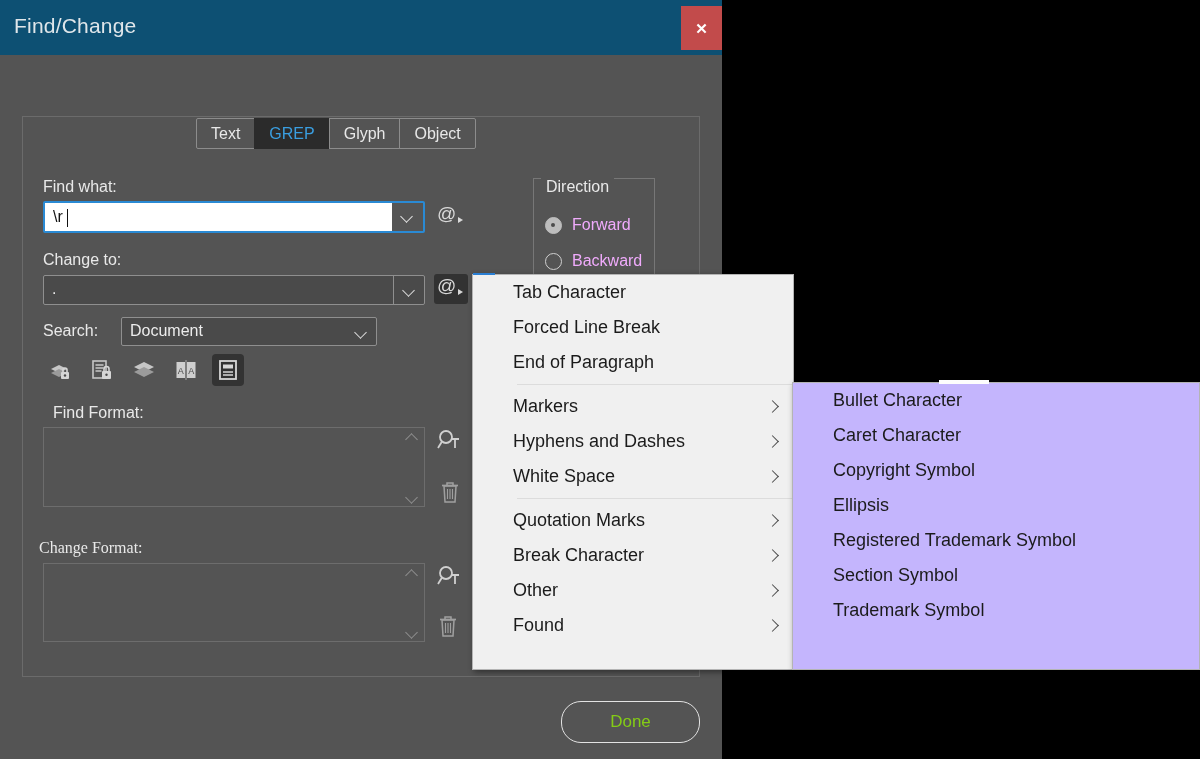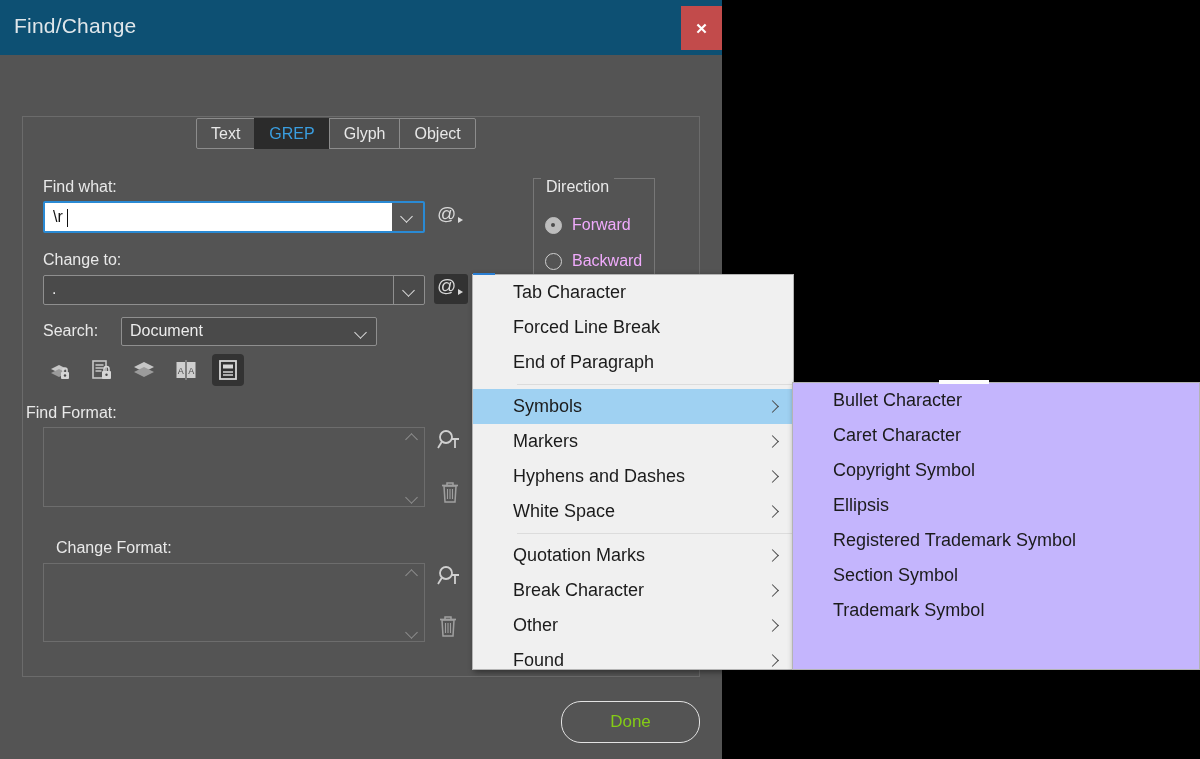--- a/index.html
+++ b/index.html
@@ -155,22 +155,22 @@
   
   #scope-toggles { position: absolute; left: 44px; top: 354px; display: flex; gap: 10px; }
   .toggle-icon {
     width: 32px; height: 32px; border-radius: 4px;
     display: flex; align-items: center; justify-content: center;
     cursor: pointer;
   }
   .toggle-icon.active { background: #333333; }
 
   
-  #find-format-label { left: 26px; top: 404px; }
-  #change-format-label { left: 56px; top: 539px; }
+  #find-format-label { left: 53px; top: 404px; }
+  #change-format-label { left: 39px; top: 539px; font-family: Liberation Serif, serif; }
   .format-box {
     position: absolute; box-sizing: border-box;
     border: 1px solid #6d6d6d; background: #545454;
   }
   #find-format-box { left: 43px; top: 427px; width: 382px; height: 80px; }
   #change-format-box { left: 43px; top: 563px; width: 382px; height: 79px; }
   .fmt-scroll-up, .fmt-scroll-dn {
     position: absolute; right: 6px; width: 12px; height: 8px; opacity: .55;
   }
   .fmt-scroll-up { top: 6px; }
@@ -442,24 +442,20 @@
   <div id="done-button">Done</div>
 
 </div>
 
 <div id="context-menu">
   <div id="context-menu-accent"></div>
   <div class="menu-item">Tab Character</div>
   <div class="menu-item">Forced Line Break</div>
   <div class="menu-item">End of Paragraph</div>
   <div class="menu-sep"></div>
-  <div class="menu-item highlight">
-    <span>Symbols</span>
-    <span class="submenu-arrow"></span>
-  </div>
   <div class="menu-item">
     <span>Markers</span>
     <span class="submenu-arrow"></span>
   </div>
   <div class="menu-item">
     <span>Hyphens and Dashes</span>
     <span class="submenu-arrow"></span>
   </div>
   <div class="menu-item">
     <span>White Space</span>

